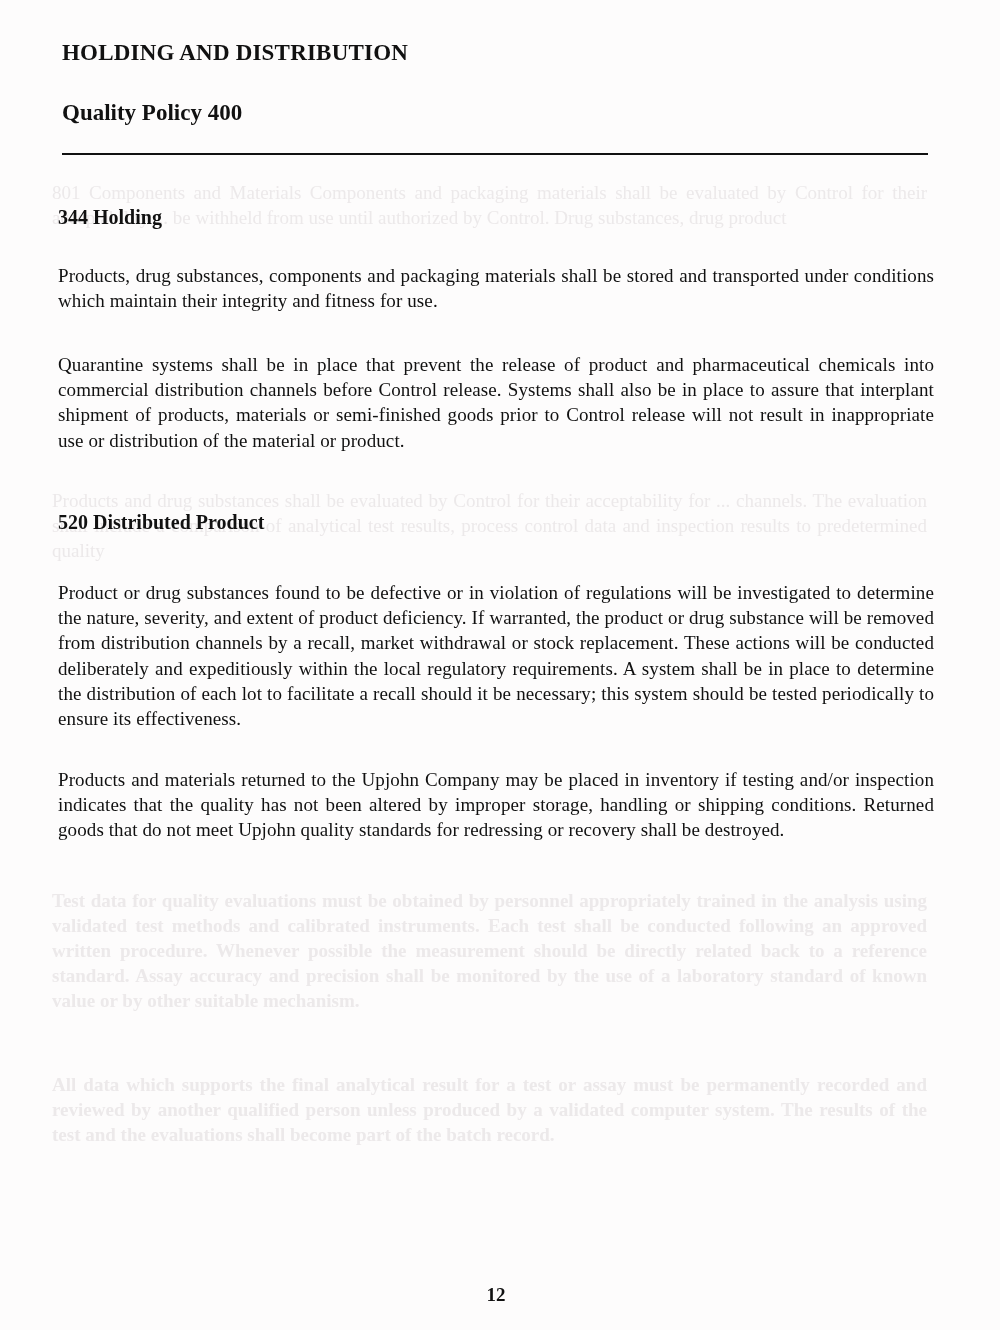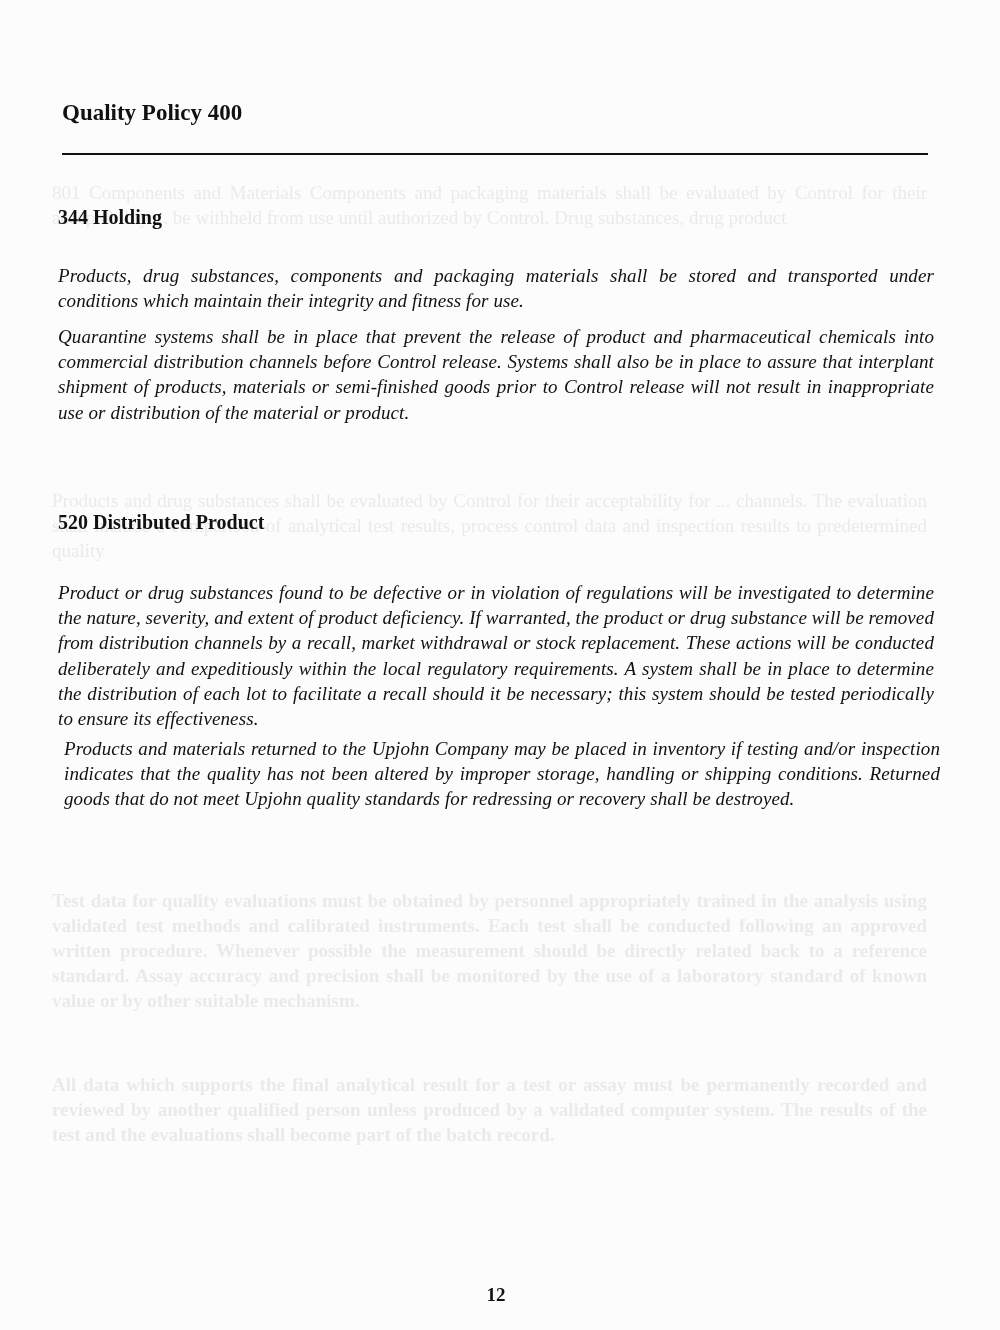--- a/index.html
+++ b/index.html
@@ -81,26 +81,25 @@
       position: absolute;
       left: 58px;
       width: 876px;
       margin: 0;
       font-family: "Liberation Serif", serif;
       font-size: 19px;
       line-height: 25.2px;
       text-align: justify;
       text-align-last: left;
       letter-spacing: 0.1px;
-      font-style: italic;
     }
     .p-801-1 { top: 263px; }
-    .p-801-2 { top: 324px; }
+    .p-801-2 { top: 352px; }
     .p-802-1 { top: 580px; }
-    .p-802-2 { top: 736px; margin-left: 6px; }
+    .p-802-2 { top: 767px; }
 
     .page-number {
       position: absolute;
       left: 0; width: 992px;
       top: 1284px;
       text-align: center;
       font-family: "Liberation Serif", serif;
       font-weight: bold;
       font-size: 19px;
     }
@@ -117,20 +116,21 @@
   <div class="ghost ghost-2">
     <p>Products and drug substances shall be evaluated by Control for their acceptability for ... channels. The evaluation shall include a comparison of analytical test results, process control data and inspection results to predetermined quality</p>
   </div>
   <div class="ghost ghost-3 bold">
     <p>Test data for quality evaluations must be obtained by personnel appropriately trained in the analysis using validated test methods and calibrated instruments. Each test shall be conducted following an approved written procedure. Whenever possible the measurement should be directly related back to a reference standard. Assay accuracy and precision shall be monitored by the use of a laboratory standard of known value or by other suitable mechanism.</p>
   </div>
   <div class="ghost ghost-4 bold">
     <p>All data which supports the final analytical result for a test or assay must be permanently recorded and reviewed by another qualified person unless produced by a validated computer system. The results of the test and the evaluations shall become part of the batch record.</p>
   </div>
 
+  <h1 class="doc-title">HOLDING AND DISTRIBUTION</h1>
   <h2 class="policy-title">Quality Policy 400</h2>
   <div class="rule"></div>
 
   <h3 class="section-heading h-801">344 Holding</h3>
   <p class="para p-801-1">Products, drug substances, components and packaging materials shall be stored and transported under conditions which maintain their integrity and fitness for use.</p>
   <p class="para p-801-2">Quarantine systems shall be in place that prevent the release of product and pharmaceutical chemicals into commercial distribution channels before Control release. Systems shall also be in place to assure that interplant shipment of products, materials or semi-finished goods prior to Control release will not result in inappropriate use or distribution of the material or product.</p>
 
   <h3 class="section-heading h-802">520 Distributed Product</h3>
   <p class="para p-802-1">Product or drug substances found to be defective or in violation of regulations will be investigated to determine the nature, severity, and extent of product deficiency. If warranted, the product or drug substance will be removed from distribution channels by a recall, market withdrawal or stock replacement.  These actions will be conducted deliberately and expeditiously within the local regulatory requirements.  A system shall be in place to determine the distribution of each lot to facilitate a recall should it be necessary; this system should be tested periodically to ensure its effectiveness.</p>
   <p class="para p-802-2">Products and materials returned to the Upjohn Company may be placed in inventory if testing and/or inspection indicates that the quality has not been altered by improper storage, handling or shipping conditions.  Returned goods that do not meet Upjohn quality standards for redressing or recovery shall be destroyed.</p>

